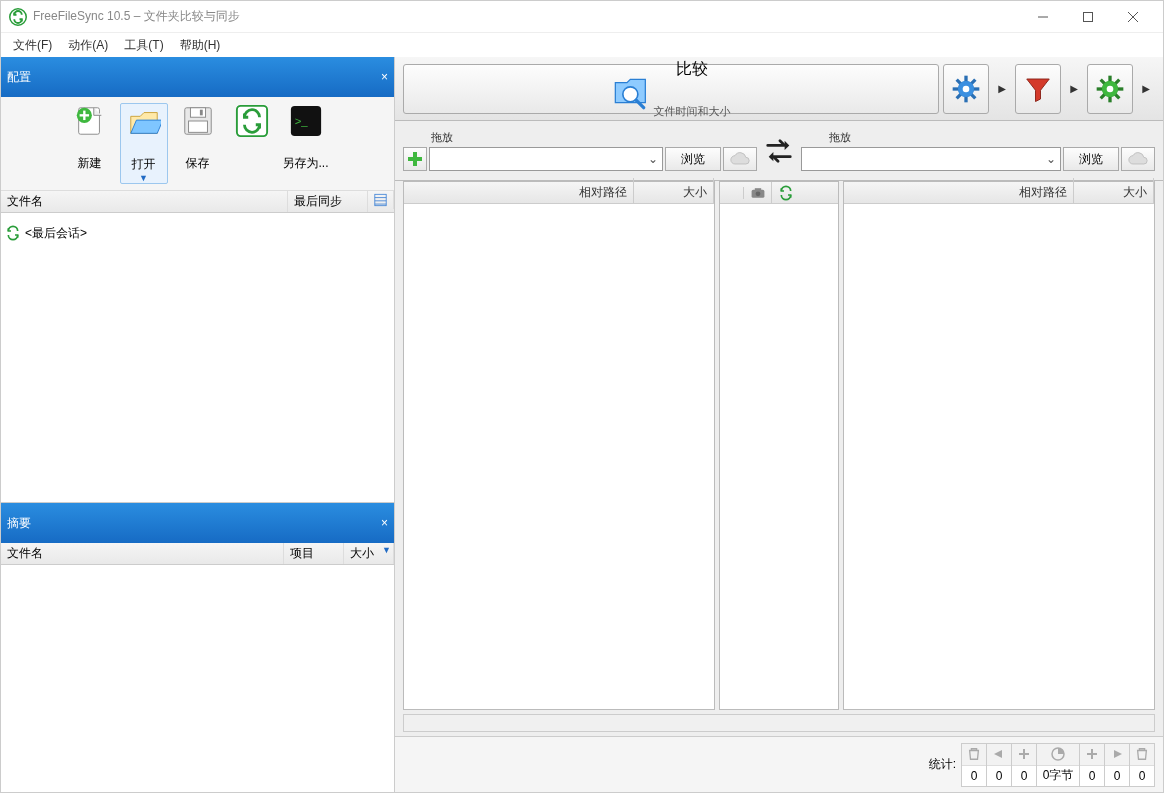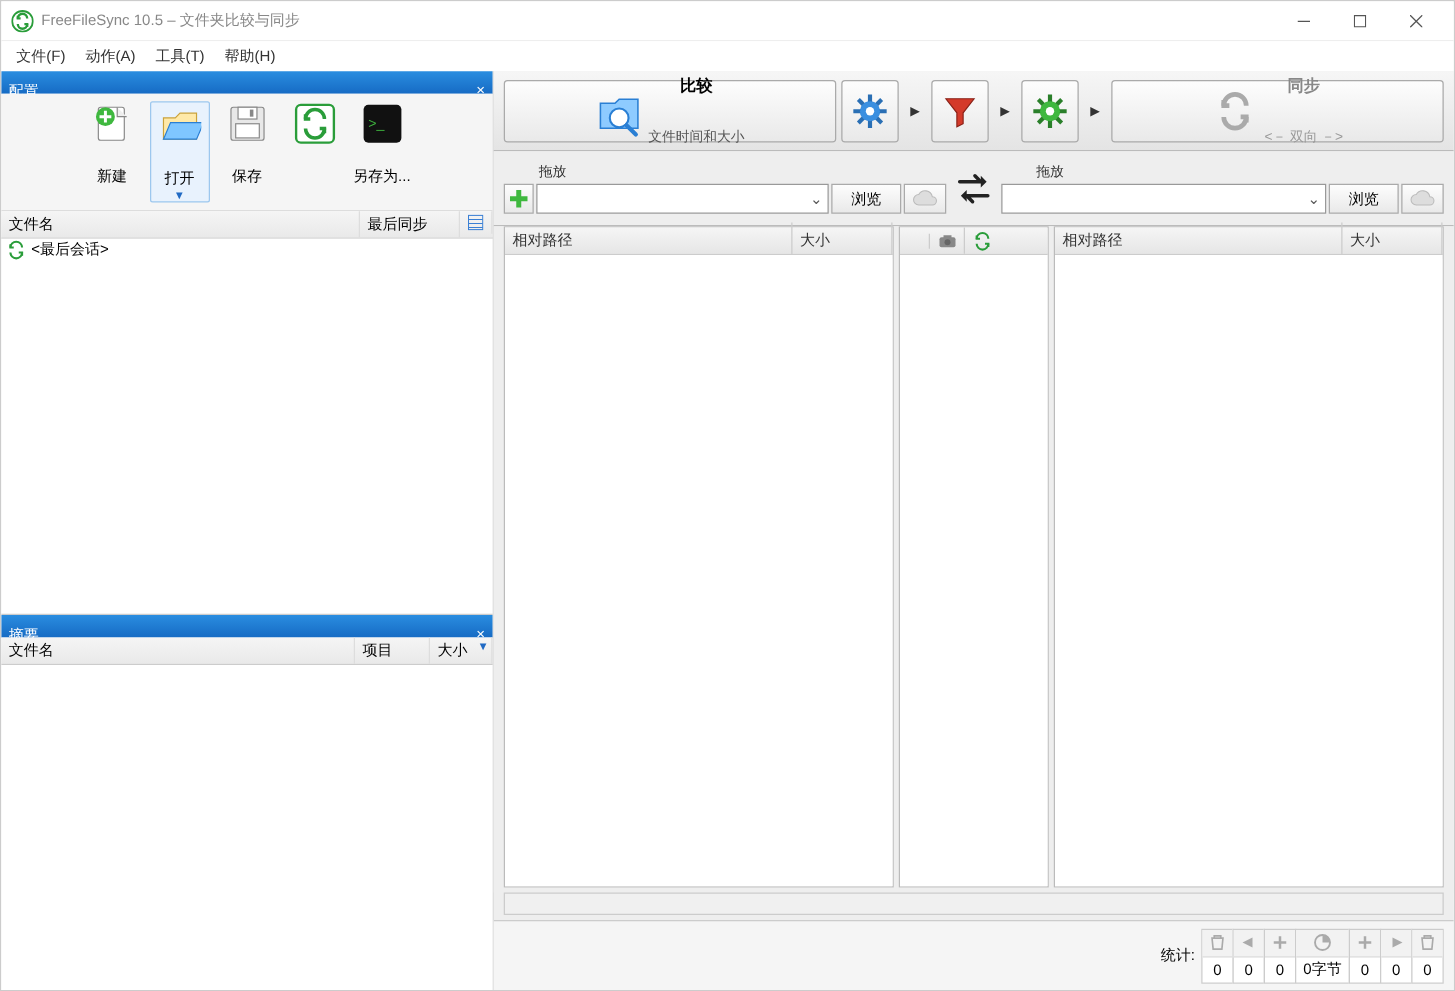--- a/index.html
+++ b/index.html
@@ -11,49 +11,49 @@
 .titlebar .title { color: #888; flex: 1; }
 .titlebar .winbtn { width: 45px; height: 30px; display: flex; align-items: center; justify-content: center; color: #666; }
 
 .menubar { height: 24px; display: flex; align-items: center; padding: 0 4px; background: #fff; }
 .menubar .mitem { padding: 2px 8px; color: #333; }
 
 .app-body { display: flex; height: calc(100% - 56px); }
 
 
 .left-col { width: 394px; display: flex; flex-direction: column; border-right: 1px solid #ccc; }
-.panel-title { background: linear-gradient(#2a8de0, #166bc4); color: #fff; padding: 8px 6px; display: flex; justify-content: space-between; align-items: flex-start; height: 18px; }
+.panel-title { background: linear-gradient(#2a8de0, #166bc4); color: #fff; padding: 20px 6px; display: flex; justify-content: space-between; align-items: center; height: 18px; }
 .panel-title .close-x { color: #fff; cursor: pointer; }
 
 .cfg-toolbar { display: flex; justify-content: center; gap: 6px; padding: 6px 4px; background: #f5f5f5; border-bottom: 1px solid #ddd; }
 .cfg-btn { display: flex; flex-direction: column; align-items: center; width: 48px; }
 .cfg-btn .ic { width: 36px; height: 36px; display: flex; align-items: center; justify-content: center; }
 .cfg-btn .lbl { margin-top: 16px; }
 .cfg-btn.sel { background: #e8f2fd; border: 1px solid #9cc7ee; border-radius: 2px; }
 
 .cfg-header, .sum-header { display: flex; background: linear-gradient(#f5f5f5, #e9e9e9); border-bottom: 1px solid #ccc; height: 22px; align-items: flex-start; }
 .cfg-header .col, .sum-header .col { padding: 2px 6px; border-right: 1px solid #ddd; }
 .cfg-list { flex: 1; background: #fff; overflow: auto; }
-.cfg-item { display: flex; align-items: center; padding: 0 4px; gap: 4px; }
+.cfg-item { display: flex; align-items: flex-start; padding: 12px 4px; gap: 4px; }
 .cfg-item .syncic { width: 16px; height: 16px; }
 
 .summary-panel { display: flex; flex-direction: column; border-top: 1px solid #ccc; flex: 1; }
 .summary-body { flex: 1; background: #fff; }
 
 
 .right-col { flex: 1; display: flex; flex-direction: column; background: #eee; }
 
 
 .action-bar { display: flex; gap: 4px; padding: 6px 8px; background: linear-gradient(#f6f6f6, #e4e4e4); height: 64px; align-items: center; border-bottom: 1px solid #bbb; }
 .big-btn { height: 50px; background: linear-gradient(#fdfdfd, #e9e9e9); border: 1px solid #aaa; border-radius: 3px; display: flex; align-items: center; justify-content: center; gap: 6px; padding: 0 10px; }
 .big-btn.compare { flex: 1; }
 .big-btn.sync { flex: 1; color: #888; }
 .big-btn .ic { width: 36px; height: 36px; }
 .big-btn .txt { display: flex; flex-direction: column; align-items: center; }
-.big-btn .txt .main { font-size: 13px; font-weight: 700; }
+.big-btn .txt .main { font-size: 16px; font-weight: 400; }
 .big-btn .txt .sub { font-size: 11px; color: #555; margin-top: 24px; }
 .small-btn { width: 46px; height: 50px; background: linear-gradient(#fdfdfd, #e9e9e9); border: 1px solid #aaa; border-radius: 3px; display: flex; align-items: center; justify-content: center; }
 .arrow-btn { width: 18px; height: 50px; display: flex; align-items: center; justify-content: center; color: #333; font-size: 10px; }
 
 
 .pair-row { display: flex; align-items: center; padding: 6px 8px; gap: 4px; background: #eee; border-bottom: 1px solid #bbb; height: 60px; }
 .pair-side { flex: 1; display: flex; flex-direction: column; gap: 2px; }
 .pair-side .lbl { font-size: 11px; color: #333; padding-left: 28px; }
 .pair-side .row { display: flex; gap: 2px; align-items: center; }
 .add-btn { width: 24px; height: 24px; background: linear-gradient(#fdfdfd, #e9e9e9); border: 1px solid #aaa; display: flex; align-items: center; justify-content: center; }
@@ -63,21 +63,21 @@
 .cloud-btn { width: 34px; height: 24px; background: linear-gradient(#fdfdfd, #e9e9e9); border: 1px solid #aaa; display: flex; align-items: center; justify-content: center; color: #bbb; }
 .swap-btn { width: 36px; height: 36px; display: flex; align-items: center; justify-content: center; }
 
 
 .grid-area { flex: 1; display: flex; gap: 4px; padding: 0 8px 4px 8px; background: #eee; }
 .grid-pane { background: #fff; border: 1px solid #bbb; display: flex; flex-direction: column; }
 .grid-pane.left { flex: 1; }
 .grid-pane.mid { width: 120px; }
 .grid-pane.right { flex: 1; }
 .grid-head { height: 22px; background: linear-gradient(#f5f5f5, #e6e6e6); border-bottom: 1px solid #ccc; display: flex; align-items: center; }
-.grid-head .hcol { padding: 6px 6px; border-right: 1px solid #ccc; color: #333; }
+.grid-head .hcol { padding: 6px 6px; border-right: 1px solid #ccc; color: #333; text-align: right; }
 .grid-body { flex: 1; background: #fff; }
 .grid-head .icbtn { width: 28px; display: flex; align-items: center; justify-content: center; height: 100%; border-right: 1px solid #ccc; }
 
 .hscroll { height: 18px; background: #f0f0f0; border: 1px solid #ccc; margin: 0 8px 4px 8px; }
 
 
 .statusbar { height: 56px; background: #f5f5f5; border-top: 1px solid #ccc; display: flex; align-items: center; padding: 2px 8px; }
 .statusbar .label { margin-left: auto; margin-right: 6px; }
 .stat-cell { display: flex; flex-direction: column; align-items: center; width: 26px; border: 1px solid #ccc; background: #fff; margin-left: -1px; }
 .stat-cell.wide { width: 44px; }
@@ -276,32 +276,20 @@
                 <line x1="4" y1="24" x2="44" y2="24"></line>
                 <line x1="10" y1="10" x2="38" y2="38"></line>
                 <line x1="38" y1="10" x2="10" y2="38"></line>
               </g>
               <circle cx="24" cy="24" r="12" fill="#3fb83f"></circle>
               <circle cx="24" cy="24" r="5" fill="#fff"></circle>
             </svg>
         </span>
       </div>
       <div class="arrow-btn">▶</div>
-      <div class="big-btn sync">
-        <span class="ic">
-          <svg width="36" height="36" viewBox="0 0 48 48">
-              <path d="M12 18 A12 12 0 0 1 36 18 M36 30 A12 12 0 0 1 12 30" stroke="#aaa" stroke-width="5" fill="none"></path>
-              <path d="M12 12v6h6 M36 36v-6h-6" stroke="#aaa" stroke-width="5" fill="none"></path>
-            </svg>
-        </span>
-        <span class="txt">
-          <span class="main" style="color:#888">同步</span>
-          <span class="sub" style="color:#999">&lt;－ 双向 －&gt;</span>
-        </span>
-      </div>
     </div>
 
     <div class="pair-row">
       <div class="pair-side">
         <span class="lbl">拖放</span>
         <div class="row">
           <div class="add-btn">
             <svg width="16" height="16">
                 <rect x="6" y="1" width="4" height="14" fill="#3fb83f"></rect>
                 <rect x="1" y="6" width="14" height="4" fill="#3fb83f"></rect>

